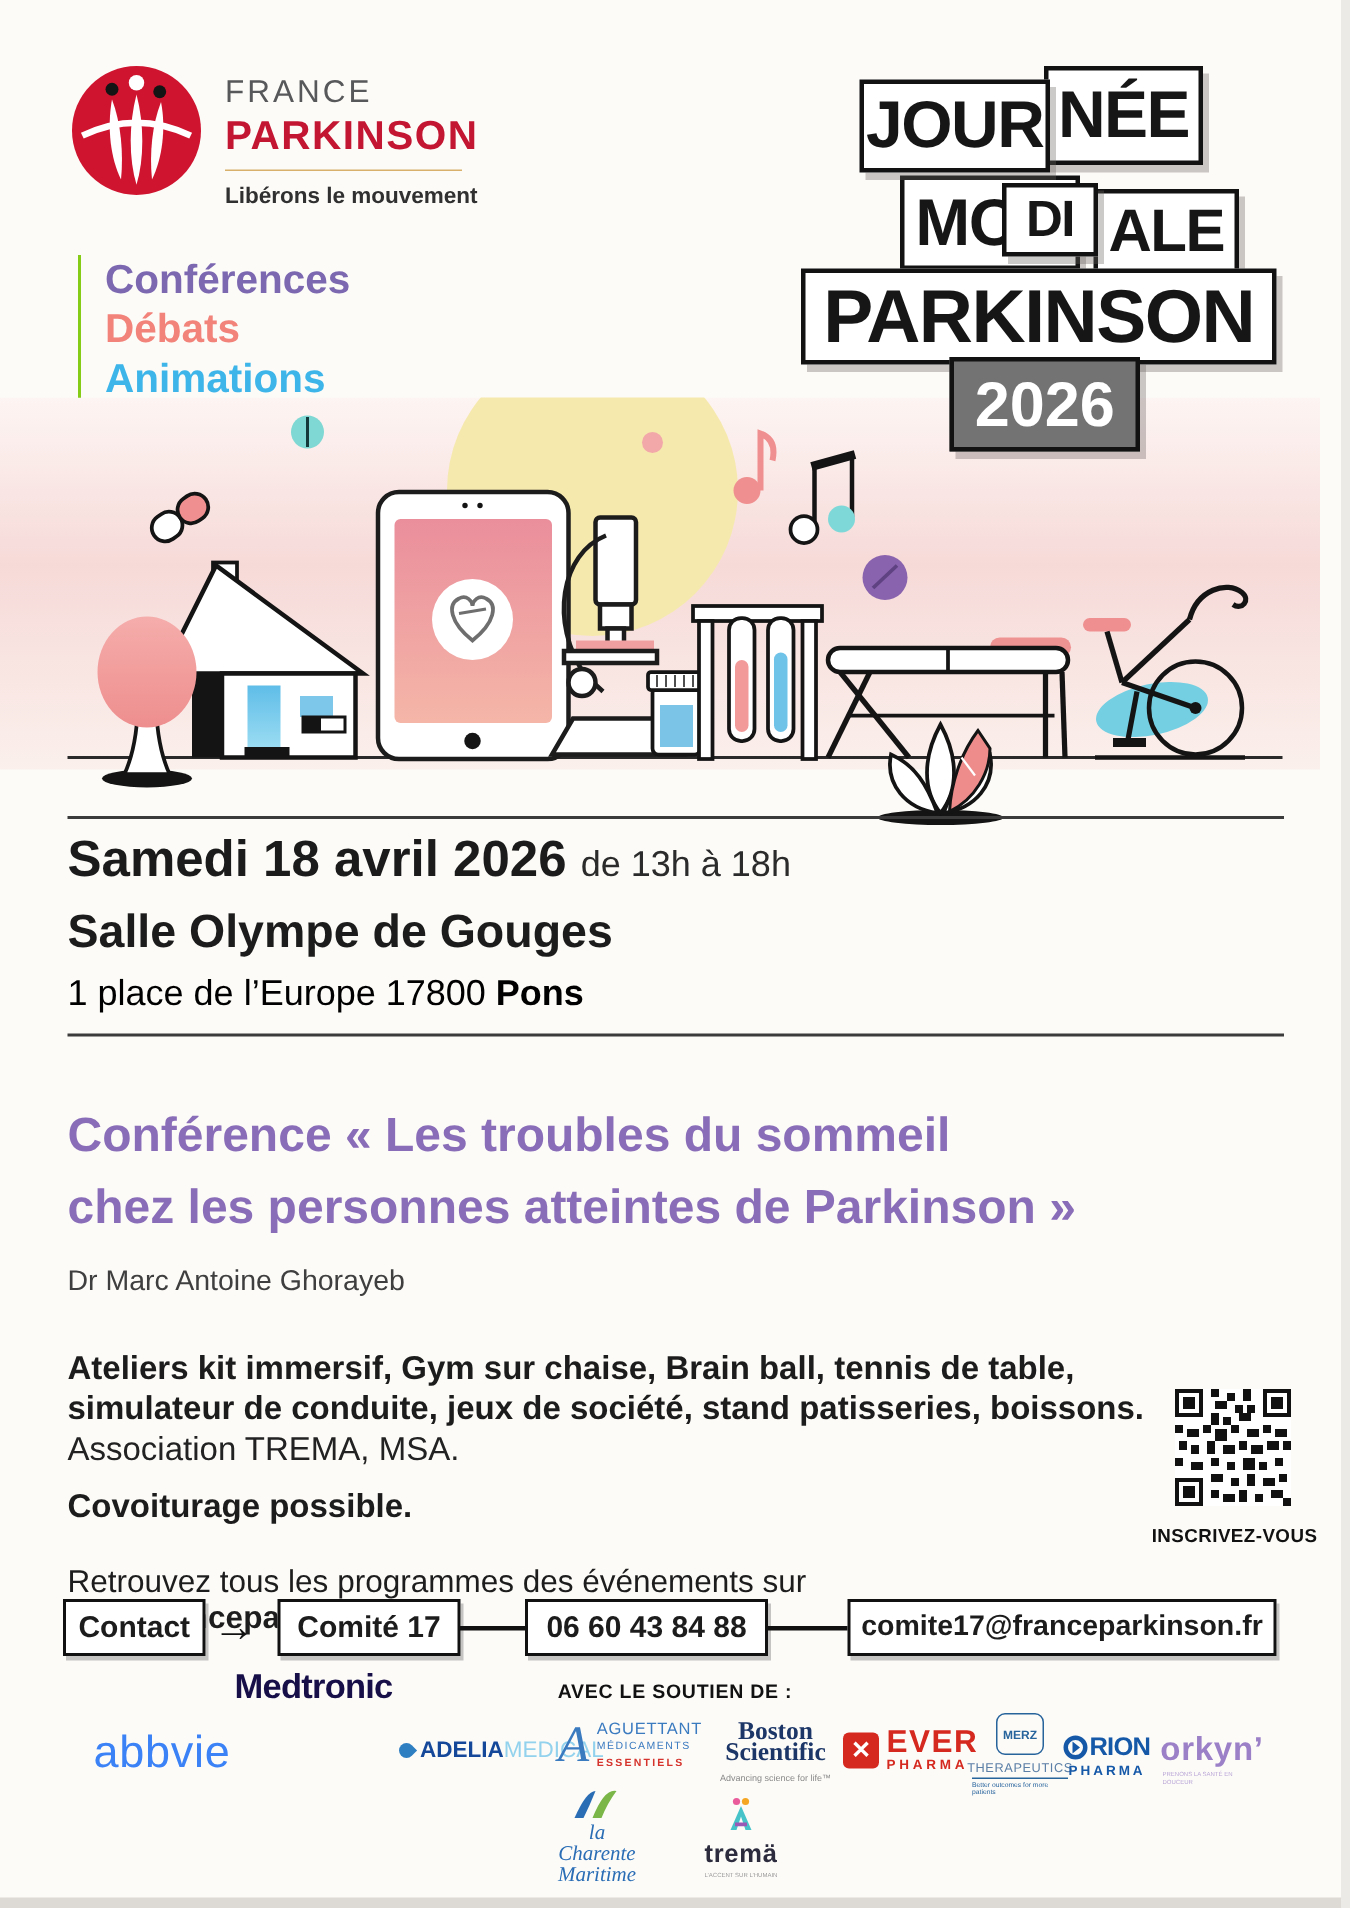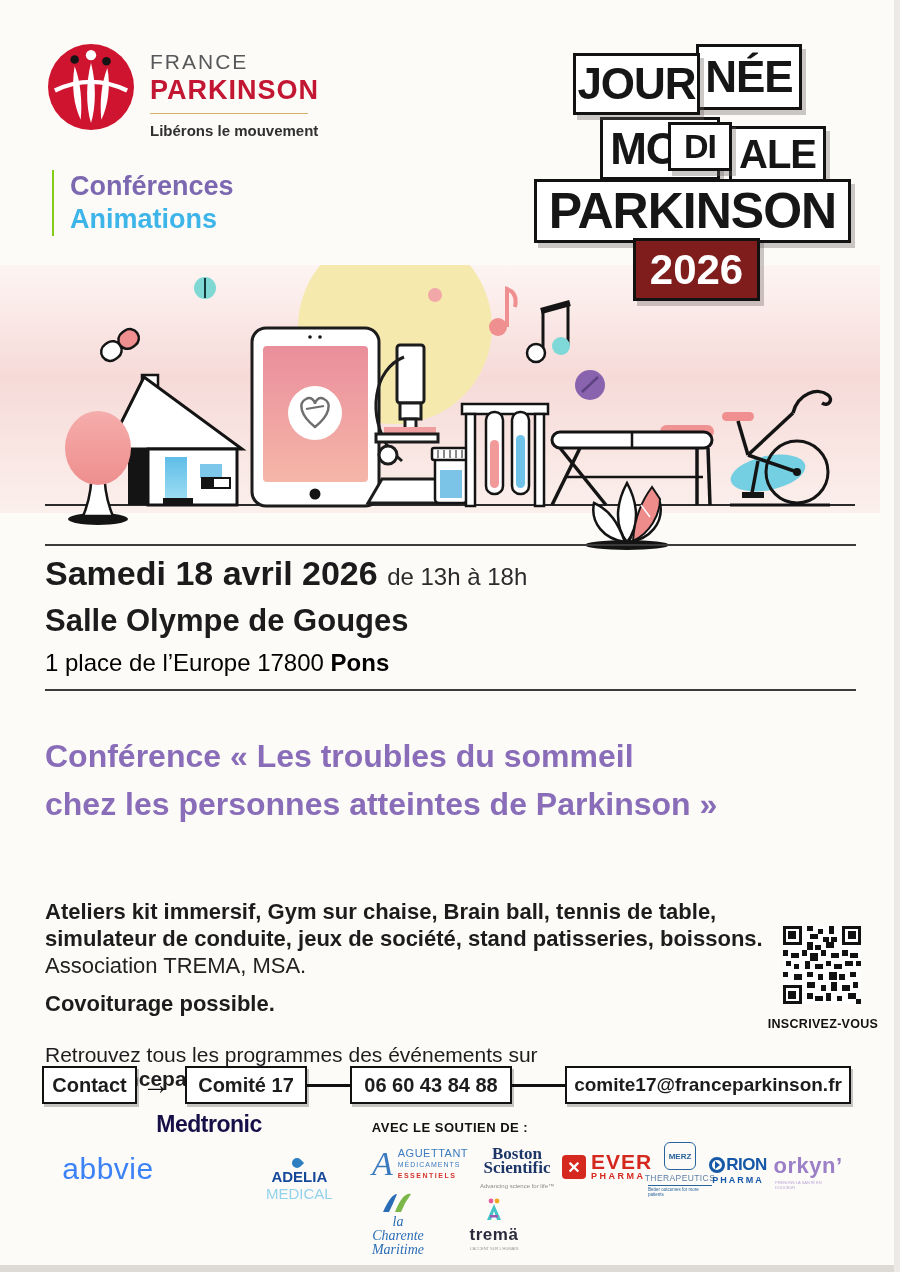--- a/index.html
+++ b/index.html
@@ -64,21 +64,21 @@
   .c-phone{left:350px;width:162px;}
   .c-mail{left:565px;width:286px;font-size:19px;}
   .c-line{position:absolute;top:1084px;height:2.5px;background:#111;}
   .cl1{left:306px;width:45px;} .cl2{left:511px;width:55px;}
   
   .sp-head{position:absolute;left:0;top:1120px;width:900px;text-align:center;
            font-size:13px;font-weight:800;letter-spacing:0.5px;color:#111;}
   .sp{position:absolute;display:flex;flex-direction:column;align-items:center;justify-content:center;}
   .abbvie{left:62px;top:1152px;width:92px;font-size:30px;font-weight:400;color:#3b82f6;letter-spacing:0.5px;}
   .medtronic{left:158px;top:1111px;width:102px;font-size:23px;font-weight:800;color:#171048;letter-spacing:-0.5px;}
-  .adelia{left:266px;top:1158px;flex-direction:column;}
+  .adelia{left:266px;top:1158px;flex-direction:row;}
   .adelia .drop{width:10px;height:10px;background:#2e7ec2;border-radius:50% 0 50% 50%;margin-right:4px;transform:rotate(45deg);}
   .adelia .a1{font-size:15px;font-weight:800;color:#16489a;}
   .adelia .a2{font-size:15px;font-weight:400;color:#93d2ec;}
   .aguettant{left:372px;top:1145px;flex-direction:row;align-items:center;}
   .ag-glyph{font-size:34px;color:#3a7abf;font-style:italic;font-family:"Liberation Serif",serif;margin-right:5px;}
   .ag-stack{display:flex;flex-direction:column;line-height:10px;}
   .ag1{font-size:11px;color:#3a7abf;letter-spacing:0.5px;}
   .ag2{font-size:7px;color:#3a7abf;letter-spacing:1px;margin-top:2px;}
   .ag3{font-size:7px;color:#d5332c;font-weight:700;letter-spacing:1.5px;margin-top:1px;}
   .boston{left:472px;top:1147px;width:90px;line-height:14px;}
@@ -133,30 +133,31 @@
   </div>
   <div class="brand-text">
     <div class="brand-l1">FRANCE</div>
     <div class="brand-l2">PARKINSON</div>
     <div class="brand-rule"></div>
     <div class="brand-tag">Libérons le mouvement</div>
   </div>
 
   <div class="cats">
     <div class="cat" style="color:#7c68b0">Conférences</div>
+    <div class="cat" style="color:#f2837a">Débats</div>
     <div class="cat" style="color:#3eb5e9">Animations</div>
   </div>
 
   <div class="tb tb-nee">NÉE</div>
   <div class="tb tb-jour">JOUR</div>
   <div class="tb tb-mon">MON</div>
   <div class="tb tb-di">DI</div>
   <div class="tb tb-ale">ALE</div>
   <div class="tb tb-park">PARKINSON</div>
-  <div class="tb tb-year" style="background:#7f1d1d">2026</div>
+  <div class="tb tb-year" style="background:#737373">2026</div>
 
   <svg class="illus" viewBox="0 0 900 290">
     <defs>
       <linearGradient id="bgp" x1="0" y1="0" x2="0" y2="1">
         <stop offset="0" stop-color="#fdf5f3"></stop>
           <stop offset="0.45" stop-color="#f6dad8"></stop>
           <stop offset="1" stop-color="#fbf0ec"></stop>
       </linearGradient>
       <linearGradient id="screen" x1="0" y1="0" x2="0" y2="1">
         <stop offset="0" stop-color="#ea8e9c"></stop>
@@ -296,20 +297,21 @@
       <b>Pons</b>
     </div>
   </div>
   <div class="rule" style="top:689px"></div>
 
   <div class="conf">
     <div class="conf-t" style="color:#8a6db8">
       <div>Conférence « Les troubles du sommeil</div>
       <div>chez les personnes atteintes de Parkinson »</div>
     </div>
+    <div class="conf-sp">Dr Marc Antoine Ghorayeb</div>
   </div>
 
   <div class="details">
     <div class="d-bold">Ateliers kit immersif, Gym sur chaise, Brain ball, tennis de table, simulateur de conduite, jeux de société, stand patisseries, boissons.</div>
     <div class="d-reg">Association TREMA, MSA.</div>
     <div class="d-carpool">Covoiturage possible.</div>
     <div class="d-prog">
       <span>Retrouvez tous les programmes des événements sur</span>
       <b>www.franceparkinson.fr</b>
     </div>

